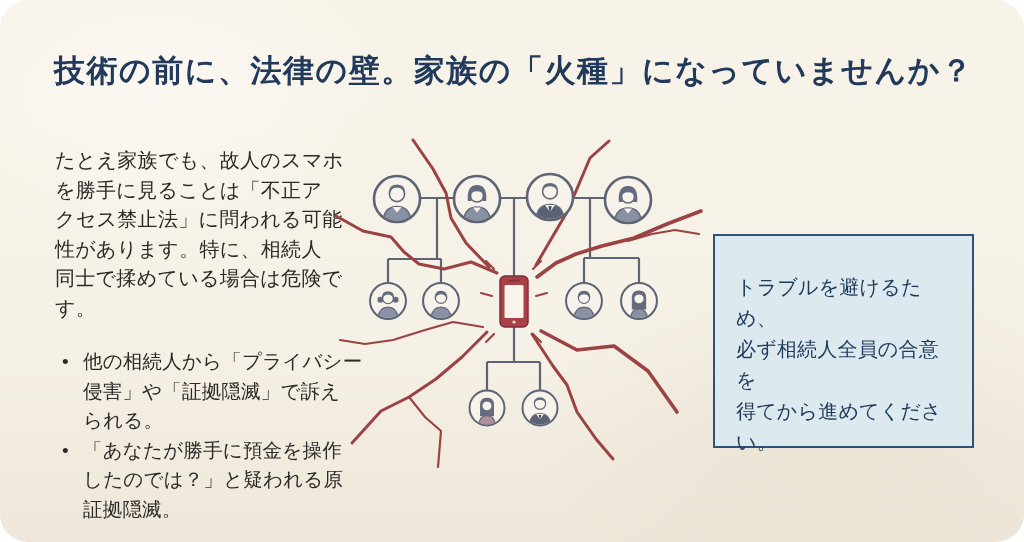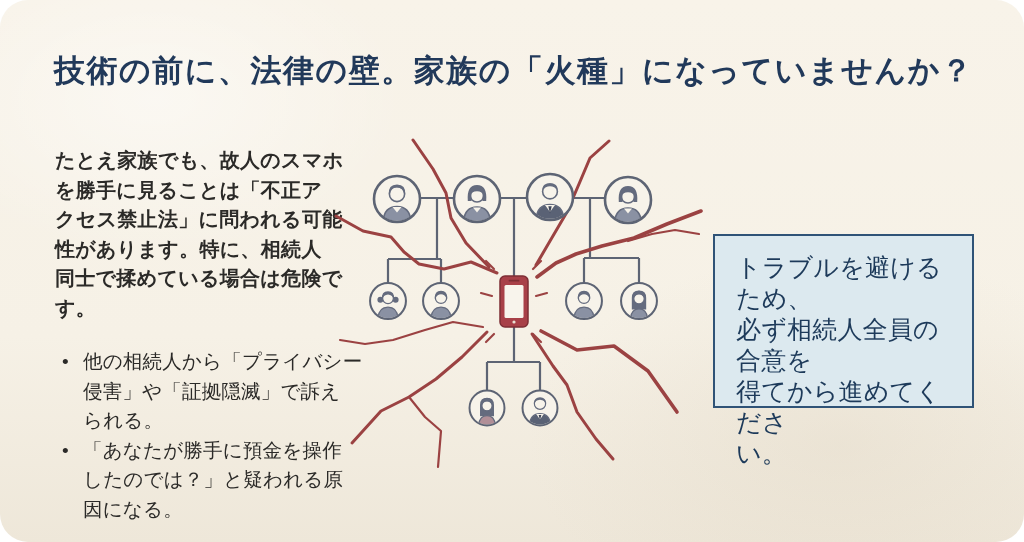--- a/index.html
+++ b/index.html
@@ -21,36 +21,36 @@
       linear-gradient(180deg,#f8f3e9 0%,var(--page-bg) 62%,#eee7d9 100%);
     border-radius: 28px;
   }
   .title{
     position:absolute;left:54px;top:52px;width:940px;
     font-size:31px;line-height:38px;font-weight:800;letter-spacing:1.5px;
     color:var(--title-navy);white-space:nowrap;
   }
   .para{
     position:absolute;left:55px;top:146px;width:322px;
-    font-size:20px;line-height:29.5px;letter-spacing:.3px;font-weight:700;
+    font-size:20px;line-height:29.5px;letter-spacing:.3px;font-weight:400;
     color:var(--body-text);white-space:pre-line;
   }
   .bullets{
     position:absolute;left:55px;top:347px;width:330px;list-style:none;
     font-size:19.5px;line-height:29.5px;letter-spacing:.2px;font-weight:500;
     color:var(--body-text);
   }
   .bullets li{display:flex;align-items:flex-start;}
   .bullets .dot{flex:0 0 12px;margin:0 9px 0 7px;font-size:19px;line-height:29.5px;}
   .bullets .btxt{white-space:pre-line;}
   .callout{
-    position:absolute;left:713px;top:234px;width:261px;height:174px;
+    position:absolute;left:713px;top:234px;width:261px;height:214px;
     background:var(--box-bg);border:2.5px solid var(--box-border);
-    padding:16px 21px;color:var(--box-text);
-    font-size:25px;line-height:31px;letter-spacing:.2px;font-weight:500;
+    padding:36px 21px;color:var(--box-text);
+    font-size:20px;line-height:31px;letter-spacing:.2px;font-weight:500;
     white-space:pre-line;
   }
   .illus{position:absolute;left:0;top:0;width:1024px;height:542px;pointer-events:none;}
   .tree{stroke:var(--tree-line);stroke-width:2.2;fill:none;}
   .ck{stroke:var(--crack-red);fill:none;stroke-linecap:round;stroke-linejoin:round;}
   .ck2{stroke-width:2.2;} .ck3{stroke-width:3;} .ck35{stroke-width:3.6;}
   .spark{stroke:var(--crack-red);stroke-width:2.2;stroke-linecap:round;}
   .avatar-bg{fill:var(--avatar-fill);}
   .avatar-ring{fill:none;stroke:var(--avatar-outline);stroke-width:2.6;}
   .pf{fill:var(--avatar-fill);stroke:var(--person-dark);stroke-width:1.6;}
@@ -83,21 +83,21 @@
     <li>
       <span class="dot">•</span>
       <span class="btxt">他の相続人から「プライバシー
 侵害」や「証拠隠滅」で訴え
 られる。</span>
     </li>
     <li>
       <span class="dot">•</span>
       <span class="btxt">「あなたが勝手に預金を操作
 したのでは？」と疑われる原
-因になる。</span>
+証拠隠滅。</span>
     </li>
   </ul>
 
   <div class="callout">トラブルを避けるため、
 必ず相続人全員の合意を
 得てから進めてくださ
 い。</div>
 
   <svg class="illus" viewBox="0 0 1024 542" xmlns="http://www.w3.org/2000/svg" aria-hidden="true">
     <defs>

